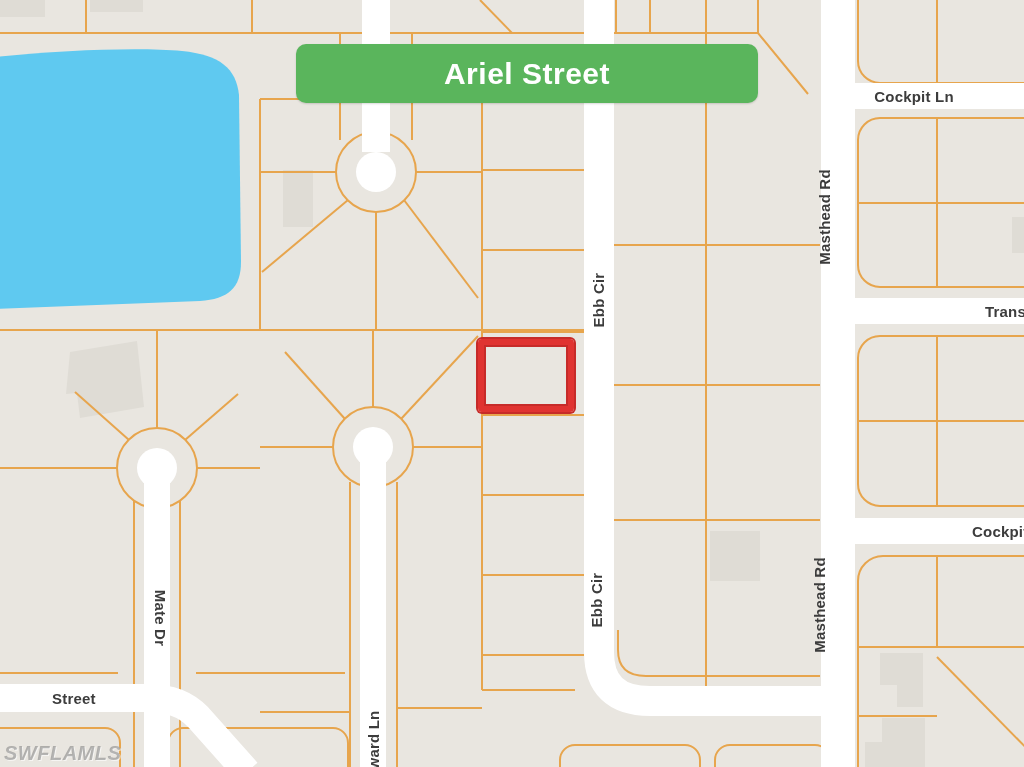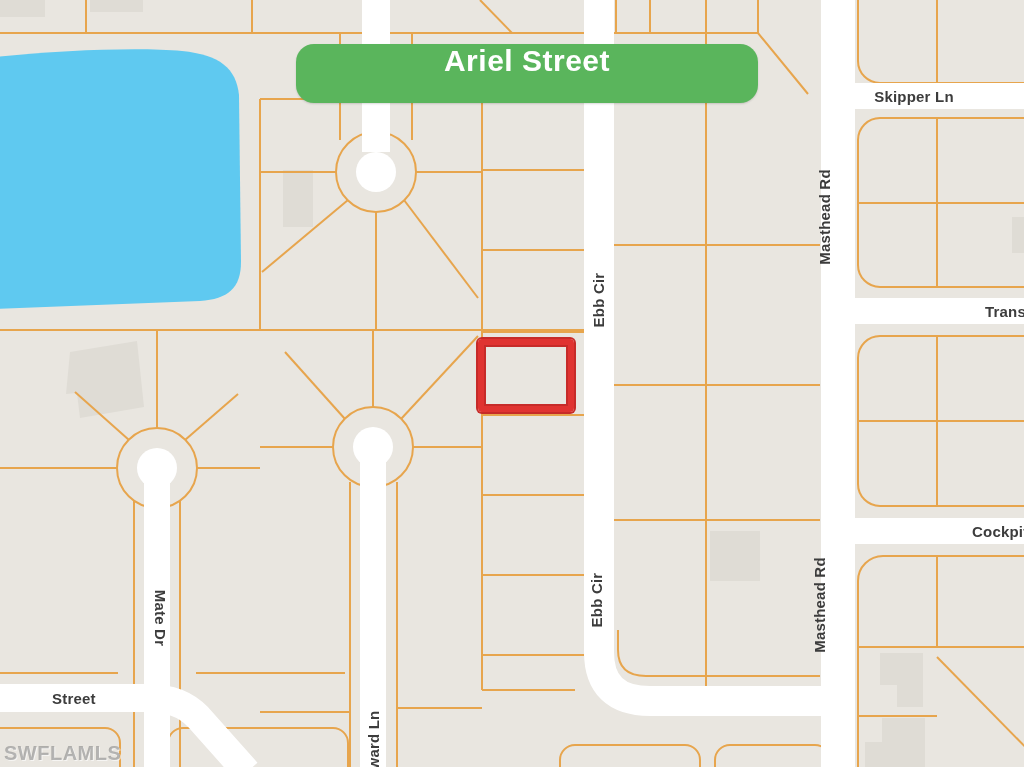--- a/index.html
+++ b/index.html
@@ -11,29 +11,29 @@
   .bldg *{fill:var(--c-building,#dfdcd5);stroke:none;}
   .parcel path,.parcel rect,.parcel circle{fill:none;stroke:var(--c-parcel-line,#e7a54d);stroke-width:2;}
   .road path{fill:none;stroke:var(--c-road,#ffffff);}
   .bulb circle{fill:var(--c-road,#ffffff);stroke:none;}
   .maplabel{position:absolute;font-size:15px;font-weight:600;letter-spacing:.2px;
             color:var(--c-label-text,#3c3c3c);white-space:nowrap;}
   .vlabel{width:120px;height:18px;line-height:18px;text-align:center;}
   .rot-ccw{transform:rotate(-90deg);}
   .rot-cw{transform:rotate(90deg);}
   #banner{position:absolute;left:296px;top:44px;width:462px;height:59px;
-          background:var(--c-banner-green,#5ab55c);border-radius:18px;
-          display:flex;justify-content:center;
+          background:var(--c-banner-green,#5ab55c);border-radius:10px;
+          display:flex;align-items:center;justify-content:center;
           box-shadow:0 1px 2px rgba(0,0,0,.15);}
   #banner span{color:var(--c-banner-text,#ffffff);font-size:30px;font-weight:bold;letter-spacing:.5px;}
   #highlight{position:absolute;left:478px;top:339px;width:96px;height:73px;box-sizing:border-box;
              border:6px solid var(--c-highlight,#e03331);border-radius:4px;
              box-shadow:inset 0 0 0 2px var(--c-highlight-edge,#c62b29),0 0 0 2px var(--c-highlight-edge,#c62b29);}
   #watermark{position:absolute;left:4px;top:742px;font-size:20px;font-weight:600;letter-spacing:.5px;
-             color:rgba(125,125,125,.55);text-shadow:1px 1px 0 rgba(255,255,255,.6);}
+             color:rgba(125,125,125,.55);text-shadow:1px 1px 0 rgba(255,255,255,.6);font-style:italic;}
 </style>
 </head>
 <body>
 
 <div id="stage">
 
   <svg viewBox="0 0 1024 767" width="1024" height="767">
     <rect class="bg" x="0" y="0" width="1024" height="767"></rect>
 
     <path class="water" d="M-5,57 C60,50 140,47 182,51 C220,55 236,68 239,95 L241,262 C241,288 228,299 200,301 L-5,309 Z"></path>
@@ -141,21 +141,21 @@
       <circle cx="373" cy="447" r="20"></circle>
     </g>
   </svg>
 
   <div id="highlight"></div>
 
   <div id="banner">
     <span>Ariel Street</span>
   </div>
 
-  <div class="maplabel" style="left:860px;top:88px;width:108px;text-align:center;">Skipper Ln</div>
+  <div class="maplabel" style="left:860px;top:88px;width:108px;text-align:center;">Cockpit Ln</div>
   <div class="maplabel" style="left:985px;top:303px;">Transom</div>
   <div class="maplabel" style="left:972px;top:523px;">Cockpit</div>
   <div class="maplabel vlabel rot-ccw" style="left:539px;top:291px;">Ebb Cir</div>
   <div class="maplabel vlabel rot-ccw" style="left:537px;top:591px;">Ebb Cir</div>
   <div class="maplabel vlabel rot-ccw" style="left:765px;top:208px;">Masthead Rd</div>
   <div class="maplabel vlabel rot-ccw" style="left:760px;top:596px;">Masthead Rd</div>
   <div class="maplabel vlabel rot-cw" style="left:100px;top:609px;">Mate Dr</div>
   <div class="maplabel vlabel rot-ccw" style="left:314px;top:731px;">ward Ln</div>
   <div class="maplabel" style="left:52px;top:690px;">Street</div>
 

